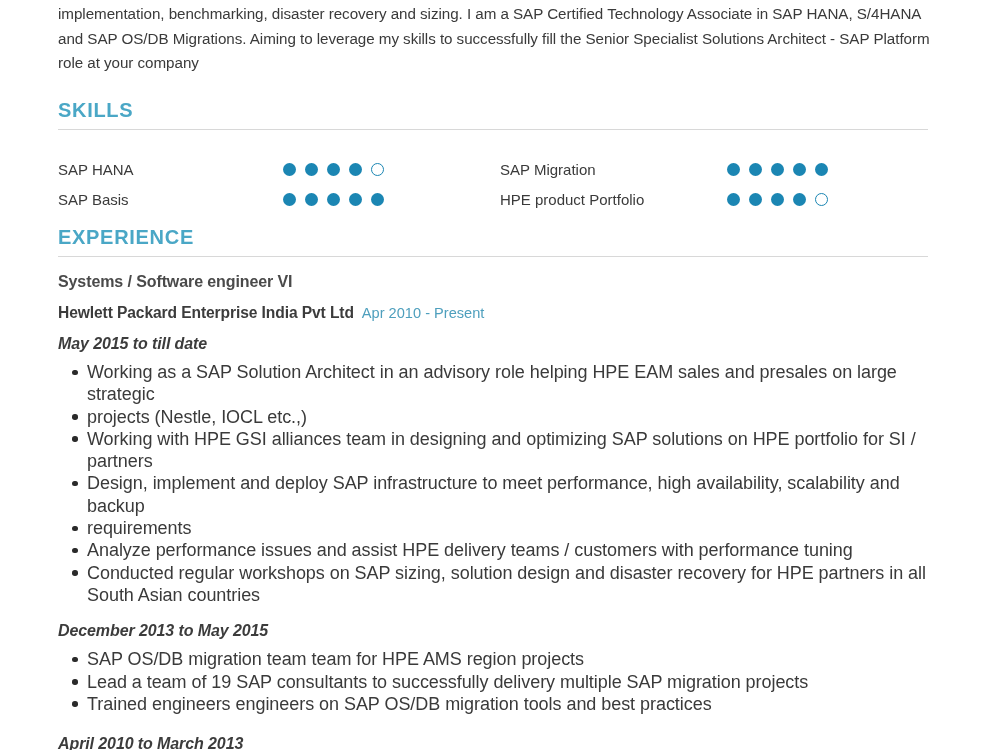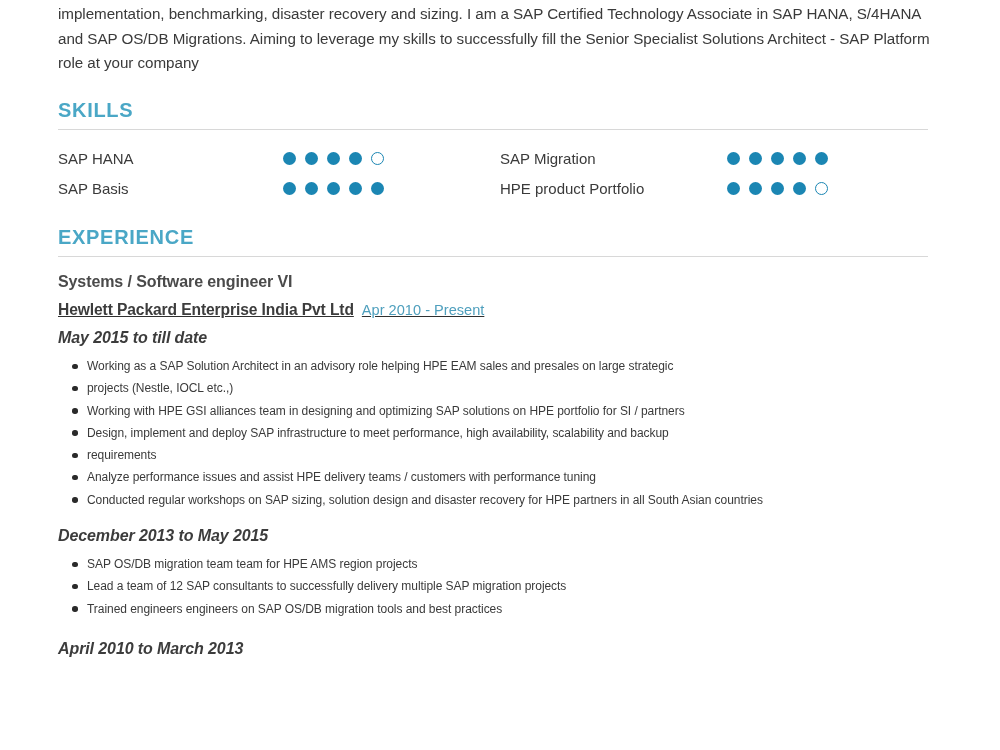--- a/index.html
+++ b/index.html
@@ -59,21 +59,21 @@
   }
   #experience-section {
     position: absolute;
     left: 58px;
     top: 225px;
     width: 872px;
   }
 
   
   .skills-grid {
-    margin-top: 18px;
+    margin-top: 29px;
     position: relative;
   }
   .skill-row {
     position: relative;
     height: 29.5px;
   }
   .skill-cell {
     position: absolute;
     top: 0;
     height: 29.5px;
@@ -112,23 +112,22 @@
   .exp-body { margin-top: 12px; }
 
   .job-title {
     font-size: 16px;
     font-weight: bold;
     color: #4a4a4a;
     line-height: 26px;
     letter-spacing: -0.1px;
   }
   .company-line {
-    line-height: 30px;
+    line-height: 36px;
     white-space: nowrap;
-    text-decoration: underline;
   }
   .company-name {
     font-size: 15.6px;
     font-weight: bold;
     color: #3c3c3c;
     letter-spacing: -0.1px;
   }
   .company-dates {
     font-size: 14.6px;
     color: #4e9fbd;
@@ -145,21 +144,21 @@
   }
 
   ul.bullets {
     list-style: none;
     margin: 5px 0 0 0;
     padding: 0;
   }
   ul.bullets li {
     position: relative;
     padding-left: 29px;
-    font-size: 12px;
+    font-size: 18px;
     line-height: 22.3px;
     color: #3a3a3a;
     margin-bottom: 0px;
     letter-spacing: -0.05px;
   }
   ul.bullets li::before {
     content: "";
     position: absolute;
     left: 14px;
     top: 8.5px;
@@ -248,21 +247,21 @@
             <li>projects (Nestle, IOCL etc.,)</li>
             <li>Working with HPE GSI alliances team in designing and optimizing SAP solutions on HPE portfolio for SI / partners</li>
             <li>Design, implement and deploy SAP infrastructure to meet performance, high availability, scalability and backup</li>
             <li>requirements</li>
             <li>Analyze performance issues and assist HPE delivery teams / customers with performance tuning</li>
             <li>Conducted regular workshops on SAP sizing, solution design and disaster recovery for HPE partners in all South Asian countries</li>
           </ul>
           <div class="period period-2">December 2013 to May 2015</div>
           <ul class="bullets">
             <li>SAP OS/DB migration team team for HPE AMS region projects</li>
-            <li>Lead a team of 12 SAP consultants to successfully delivery multiple SAP migration projects</li>
+            <li>Lead a team of 19 SAP consultants to successfully delivery multiple SAP migration projects</li>
             <li>Trained engineers engineers on SAP OS/DB migration tools and best practices</li>
           </ul>
           <div class="period period-3">April 2010 to March 2013</div>
         </div>
     </div>
   </div>
 
 </div>
 
 </body></html>

